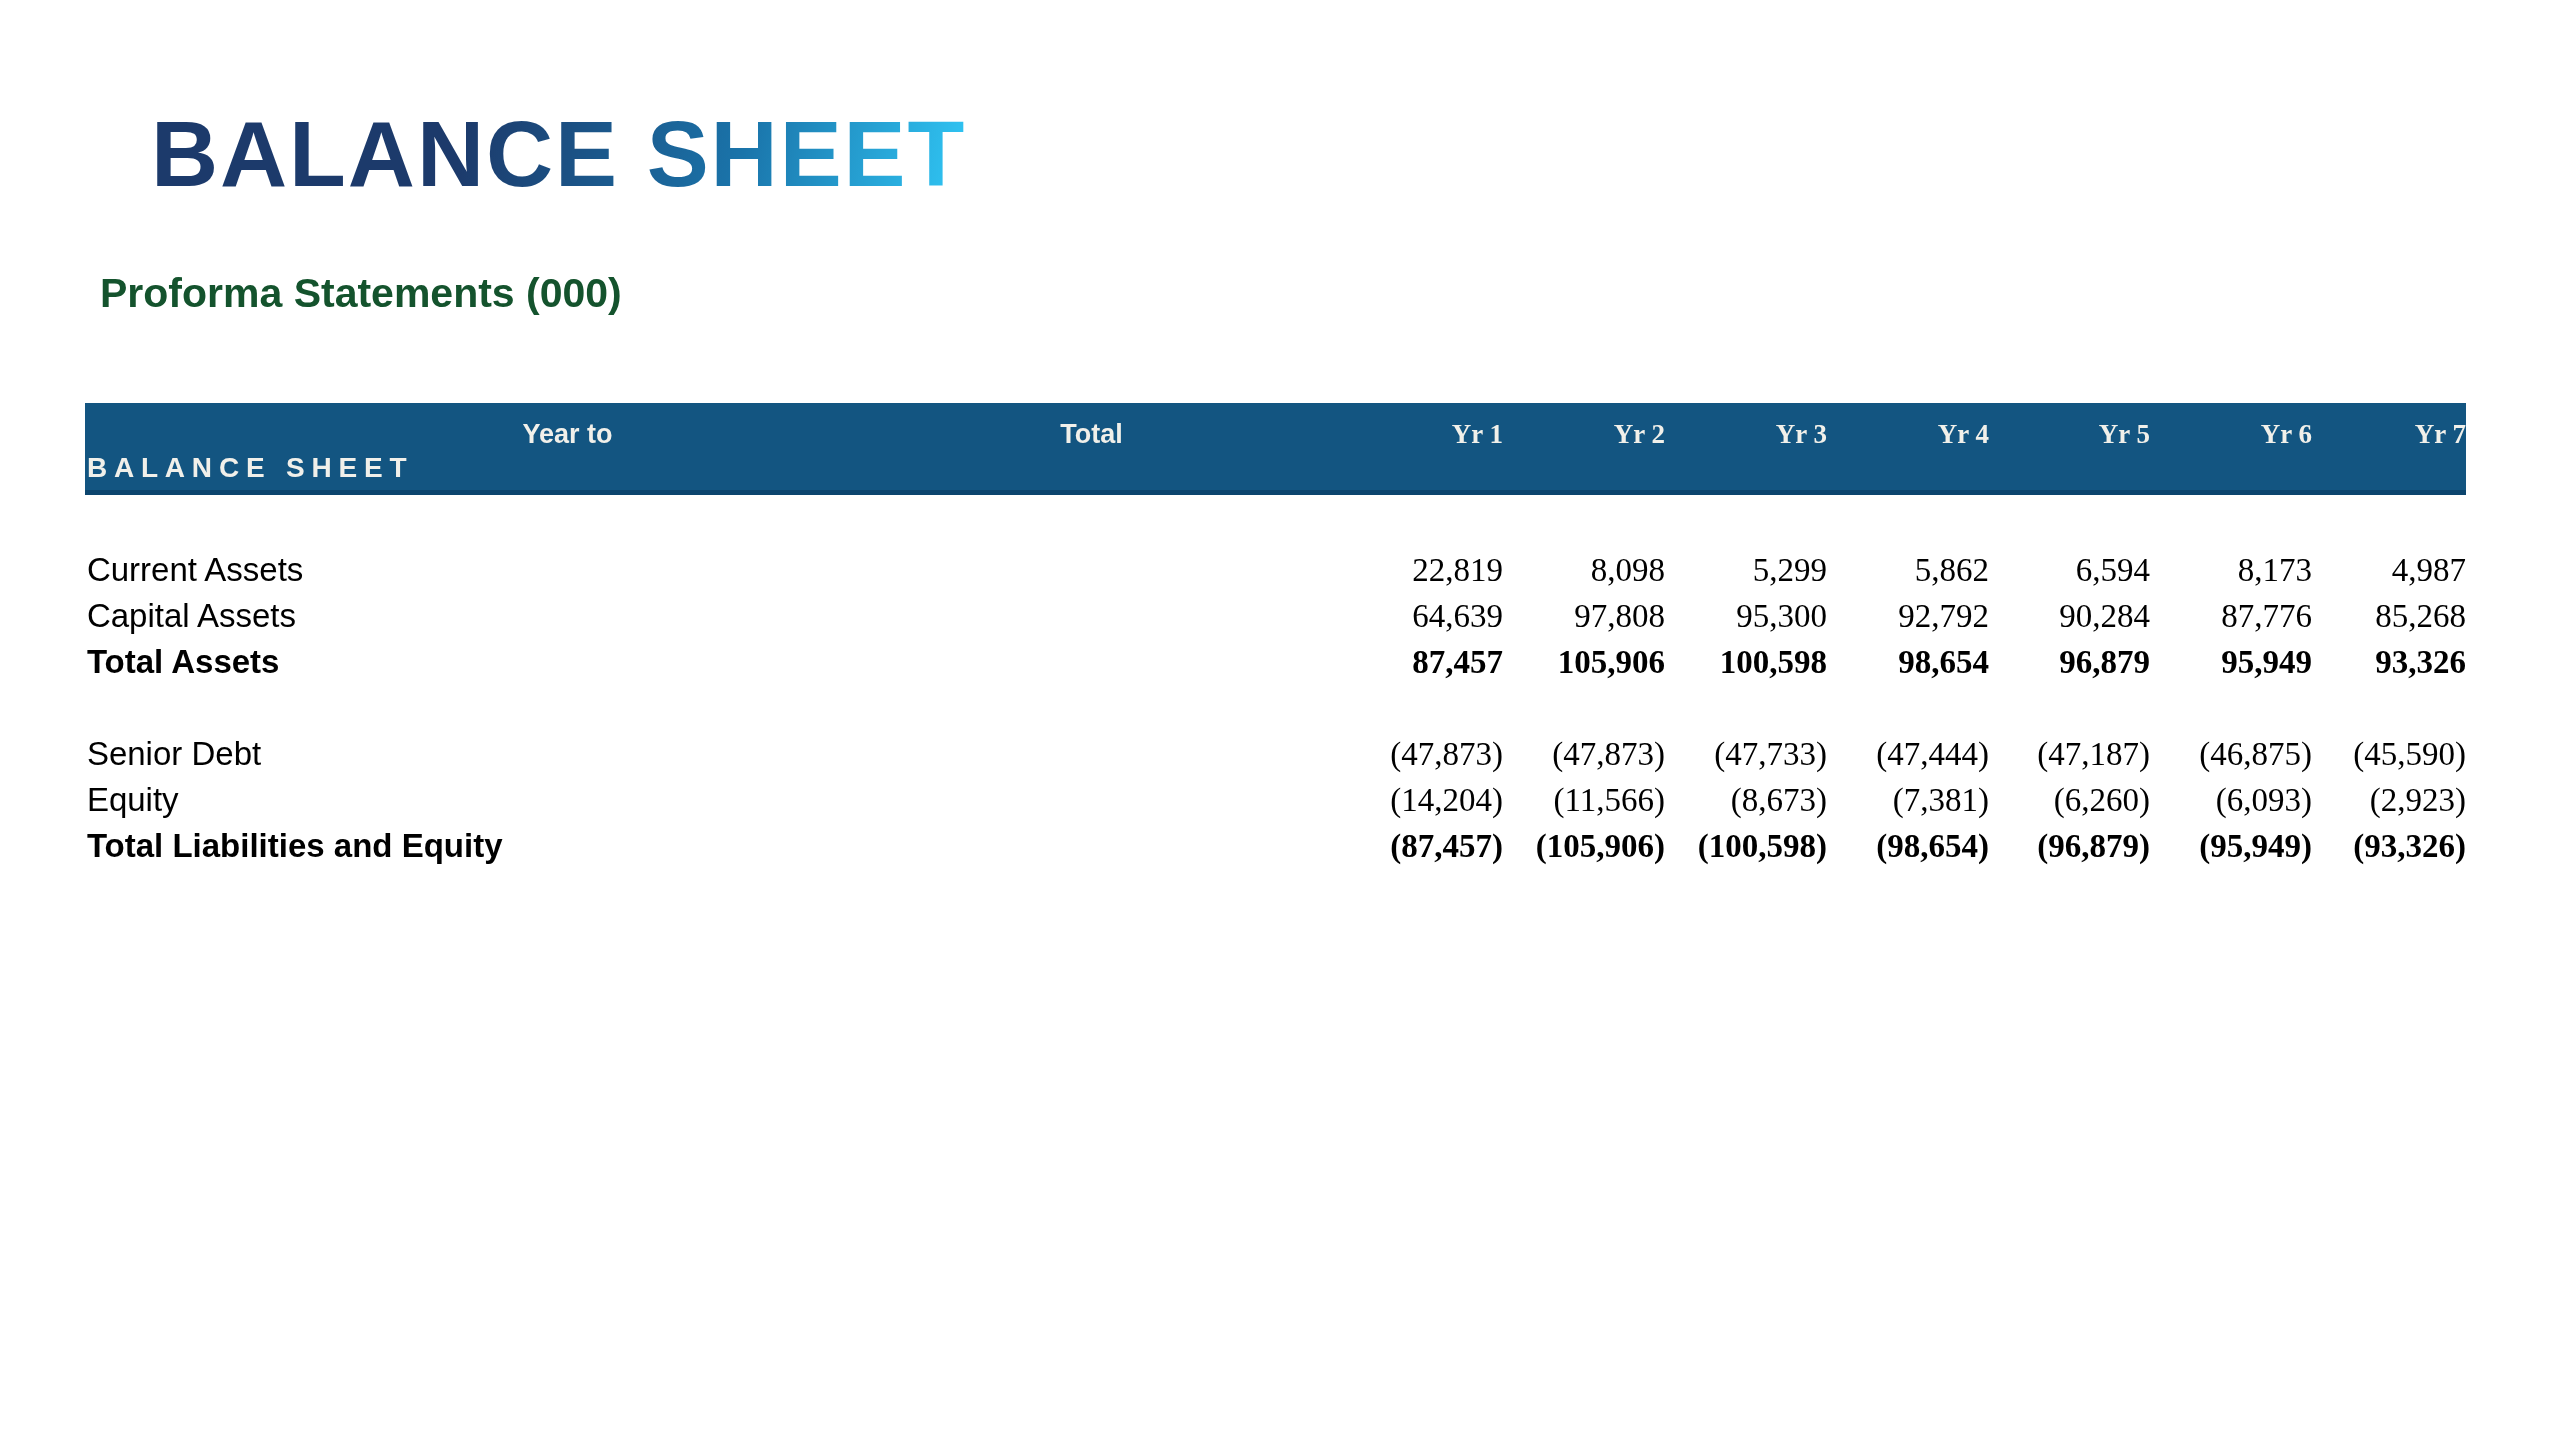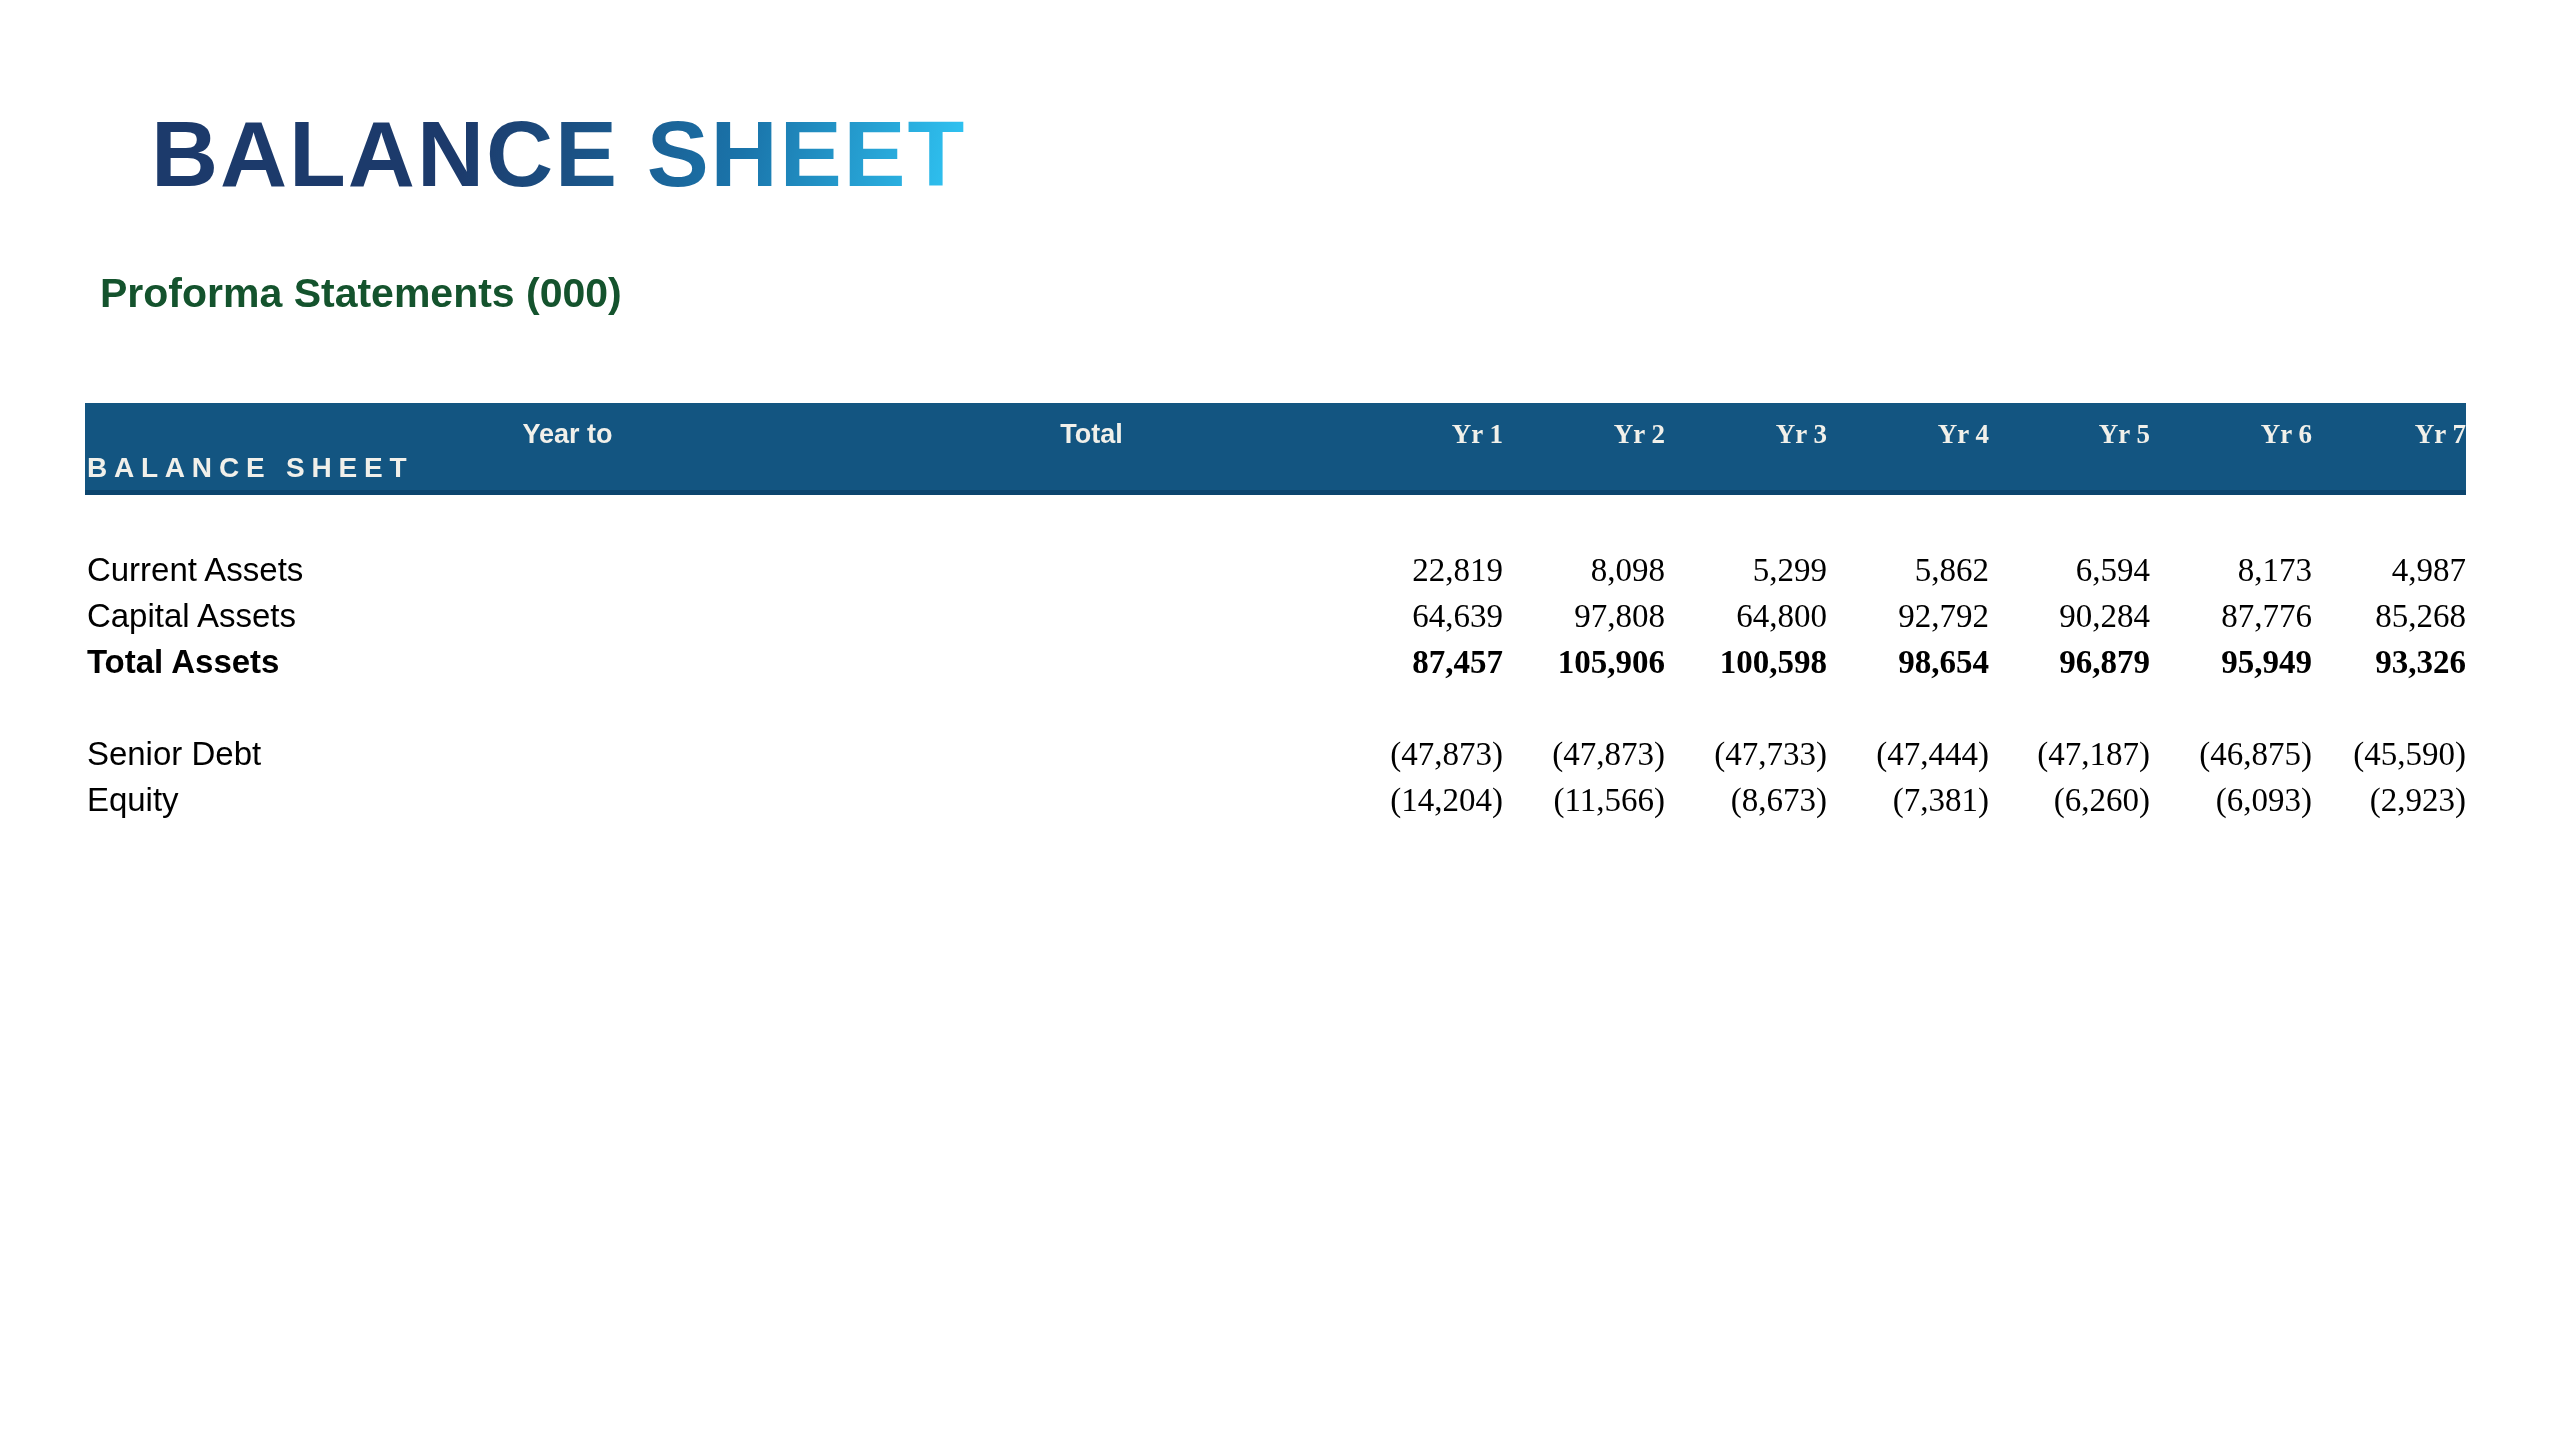--- a/index.html
+++ b/index.html
@@ -108,21 +108,21 @@
         <span class="v c4">5,862</span>
         <span class="v c5">6,594</span>
         <span class="v c6">8,173</span>
         <span class="v c7">4,987</span>
       </div>
 
       <div class="row">
         <span class="label">Capital Assets</span>
         <span class="v c1">64,639</span>
         <span class="v c2">97,808</span>
-        <span class="v c3">64,800</span>
+        <span class="v c3">95,300</span>
         <span class="v c4">92,792</span>
         <span class="v c5">90,284</span>
         <span class="v c6">87,776</span>
         <span class="v c7">85,268</span>
       </div>
 
       <div class="row bold">
         <span class="label">Total Assets</span>
         <span class="v c1">87,457</span>
         <span class="v c2">105,906</span>
@@ -153,19 +153,29 @@
         <span class="label">Equity</span>
         <span class="v c1">(14,204)</span>
         <span class="v c2">(11,566)</span>
         <span class="v c3">(8,673)</span>
         <span class="v c4">(7,381)</span>
         <span class="v c5">(6,260)</span>
         <span class="v c6">(6,093)</span>
         <span class="v c7">(2,923)</span>
       </div>
 
+      <div class="row bold">
+        <span class="label">Total Liabilities and Equity</span>
+        <span class="v c1">(87,457)</span>
+        <span class="v c2">(105,906)</span>
+        <span class="v c3">(100,598)</span>
+        <span class="v c4">(98,654)</span>
+        <span class="v c5">(96,879)</span>
+        <span class="v c6">(95,949)</span>
+        <span class="v c7">(93,326)</span>
+      </div>
 
     </div>
   </div>
 
 
 </div>
 
 
 </body></html>

